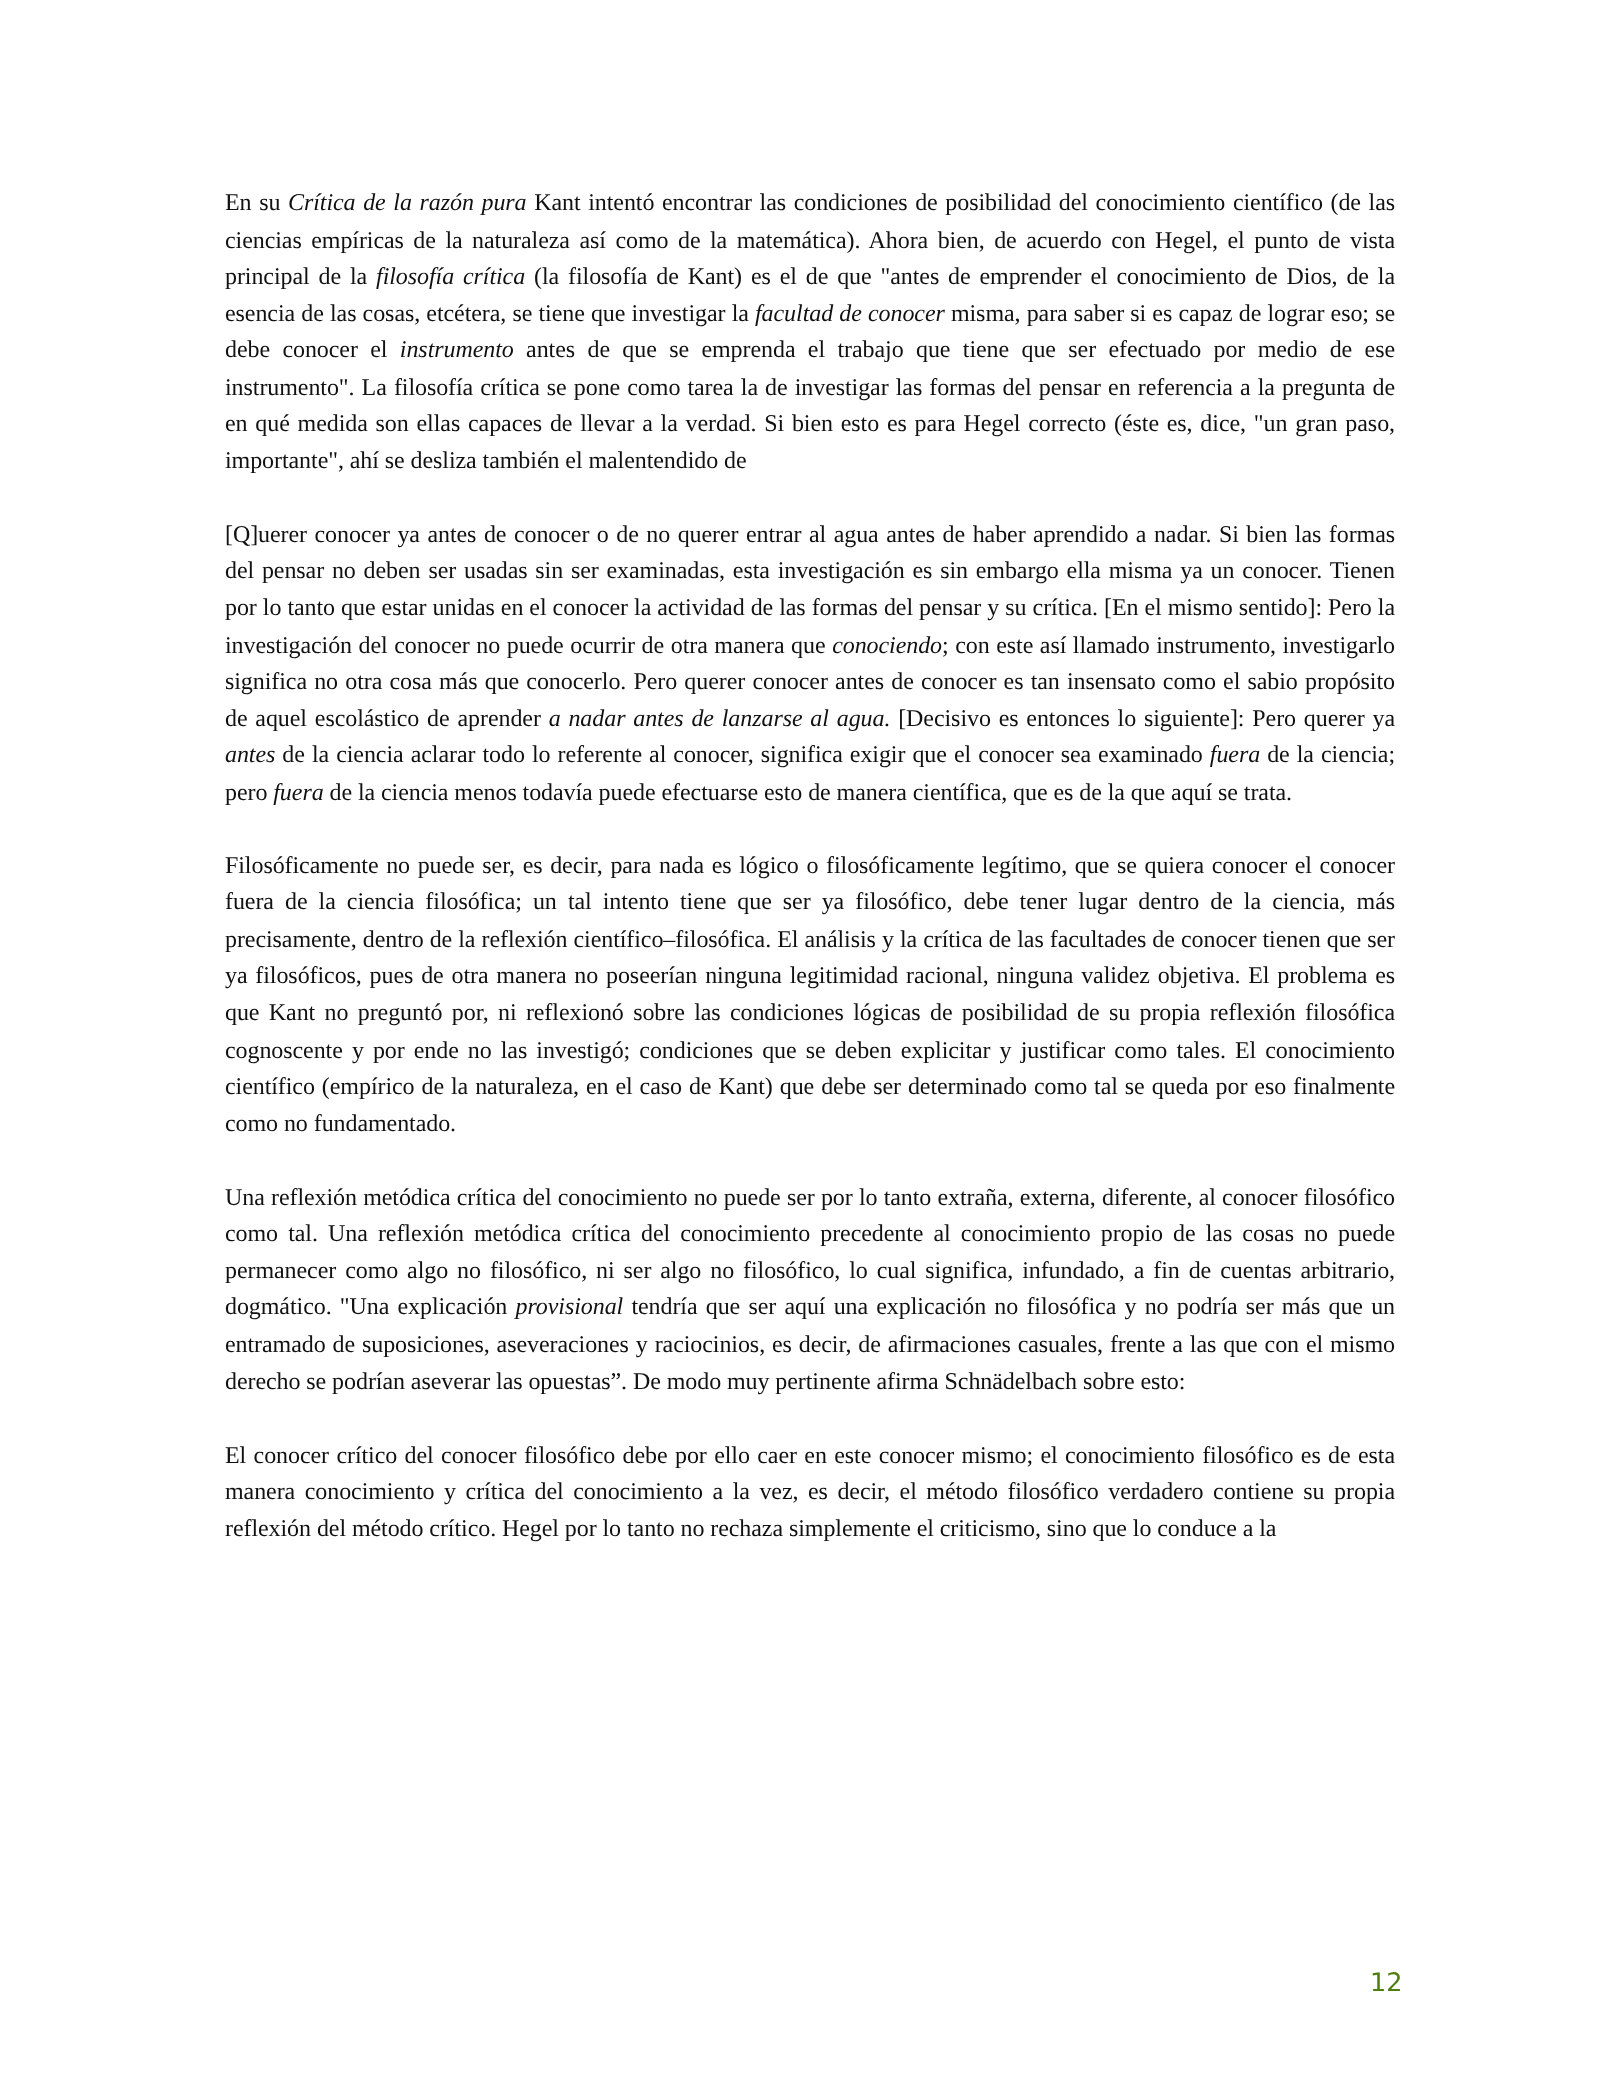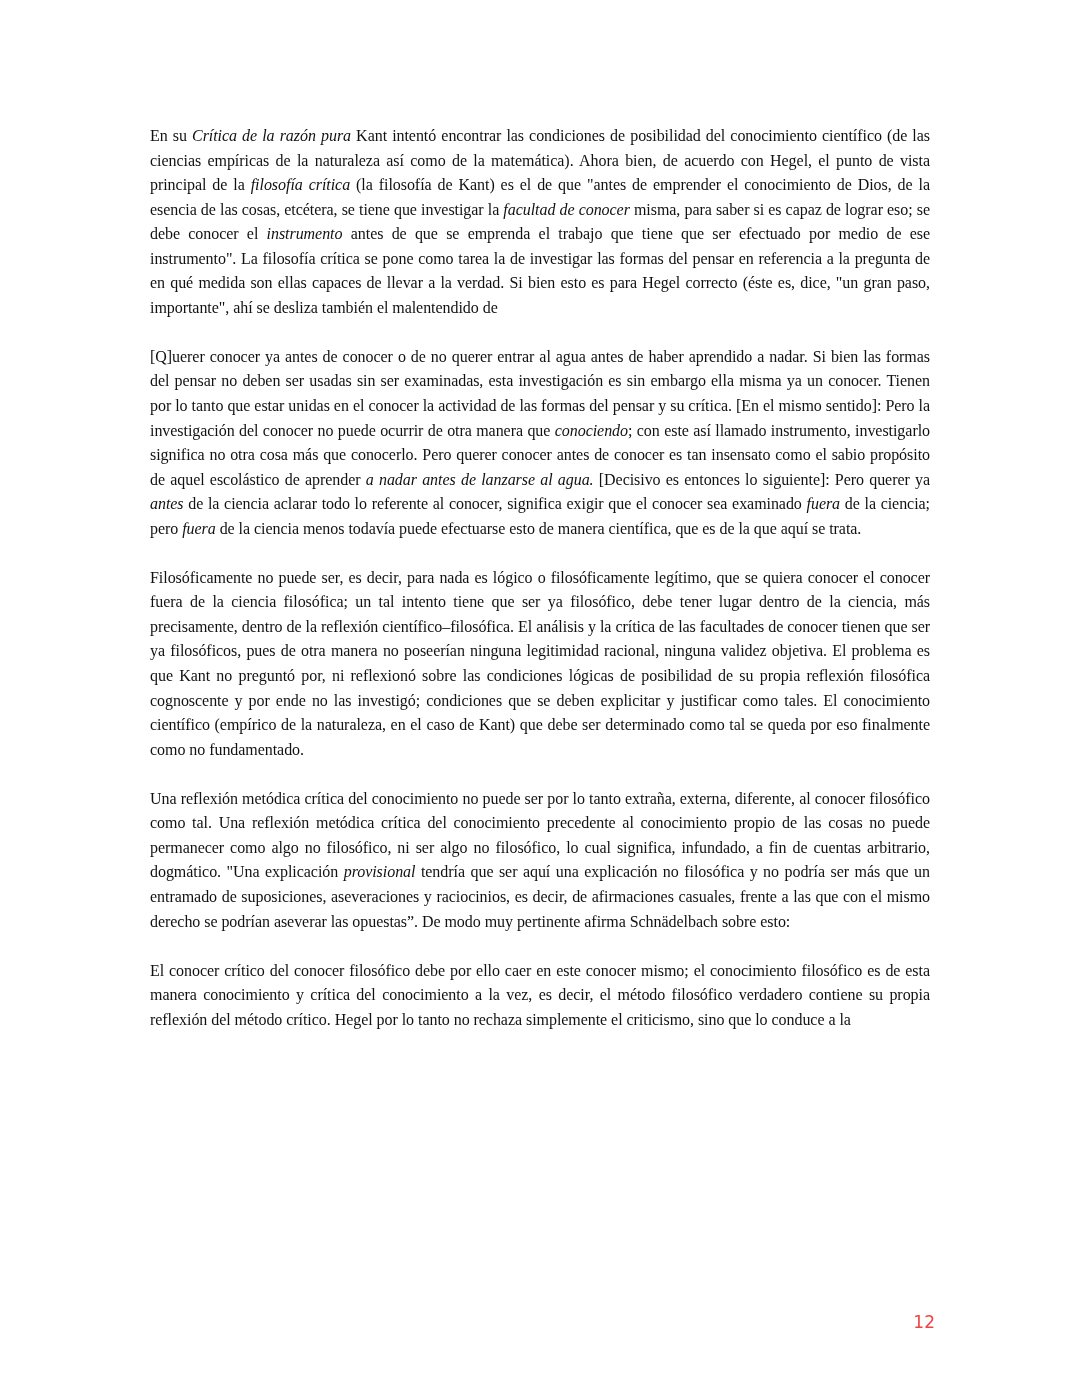--- a/index.html
+++ b/index.html
@@ -32,21 +32,21 @@
       font-style: italic;
     }
     .page-number {
       position: absolute;
       left: 905px;
       top: 1312px;
       width: 30px;
       text-align: right;
       font-family: "DejaVu Sans", "Liberation Sans", sans-serif;
       font-size: 17px;
-      color: #ef4444;
+      color: #4d7c0f;
     }
   </style>
 </head>
 <body>
 
 <div class="page">
   <p class="para">
     <span>En su </span><em>Crítica de la razón pura</em><span> Kant intentó encontrar las condiciones de posibilidad del conocimiento científico (de las ciencias empíricas de la naturaleza así como de la matemática). Ahora bien, de acuerdo con Hegel, el punto de vista principal de la </span><em>filosofía crítica</em><span> (la filosofía de Kant) es el de que "antes de emprender el conocimiento de Dios, de la esencia de las cosas, etcétera, se tiene que investigar la </span><em>facultad de conocer</em><span> misma, para saber si es capaz de lograr eso; se debe conocer el </span><em>instrumento</em><span> antes de que se emprenda el trabajo que tiene que ser efectuado por medio de ese instrumento". La filosofía crítica se pone como tarea la de investigar las formas del pensar en referencia a la pregunta de en qué medida son ellas capaces de llevar a la verdad. Si bien esto es para Hegel correcto (éste es, dice, "un gran paso, importante", ahí se desliza también el malentendido de</span>
   </p>
 

